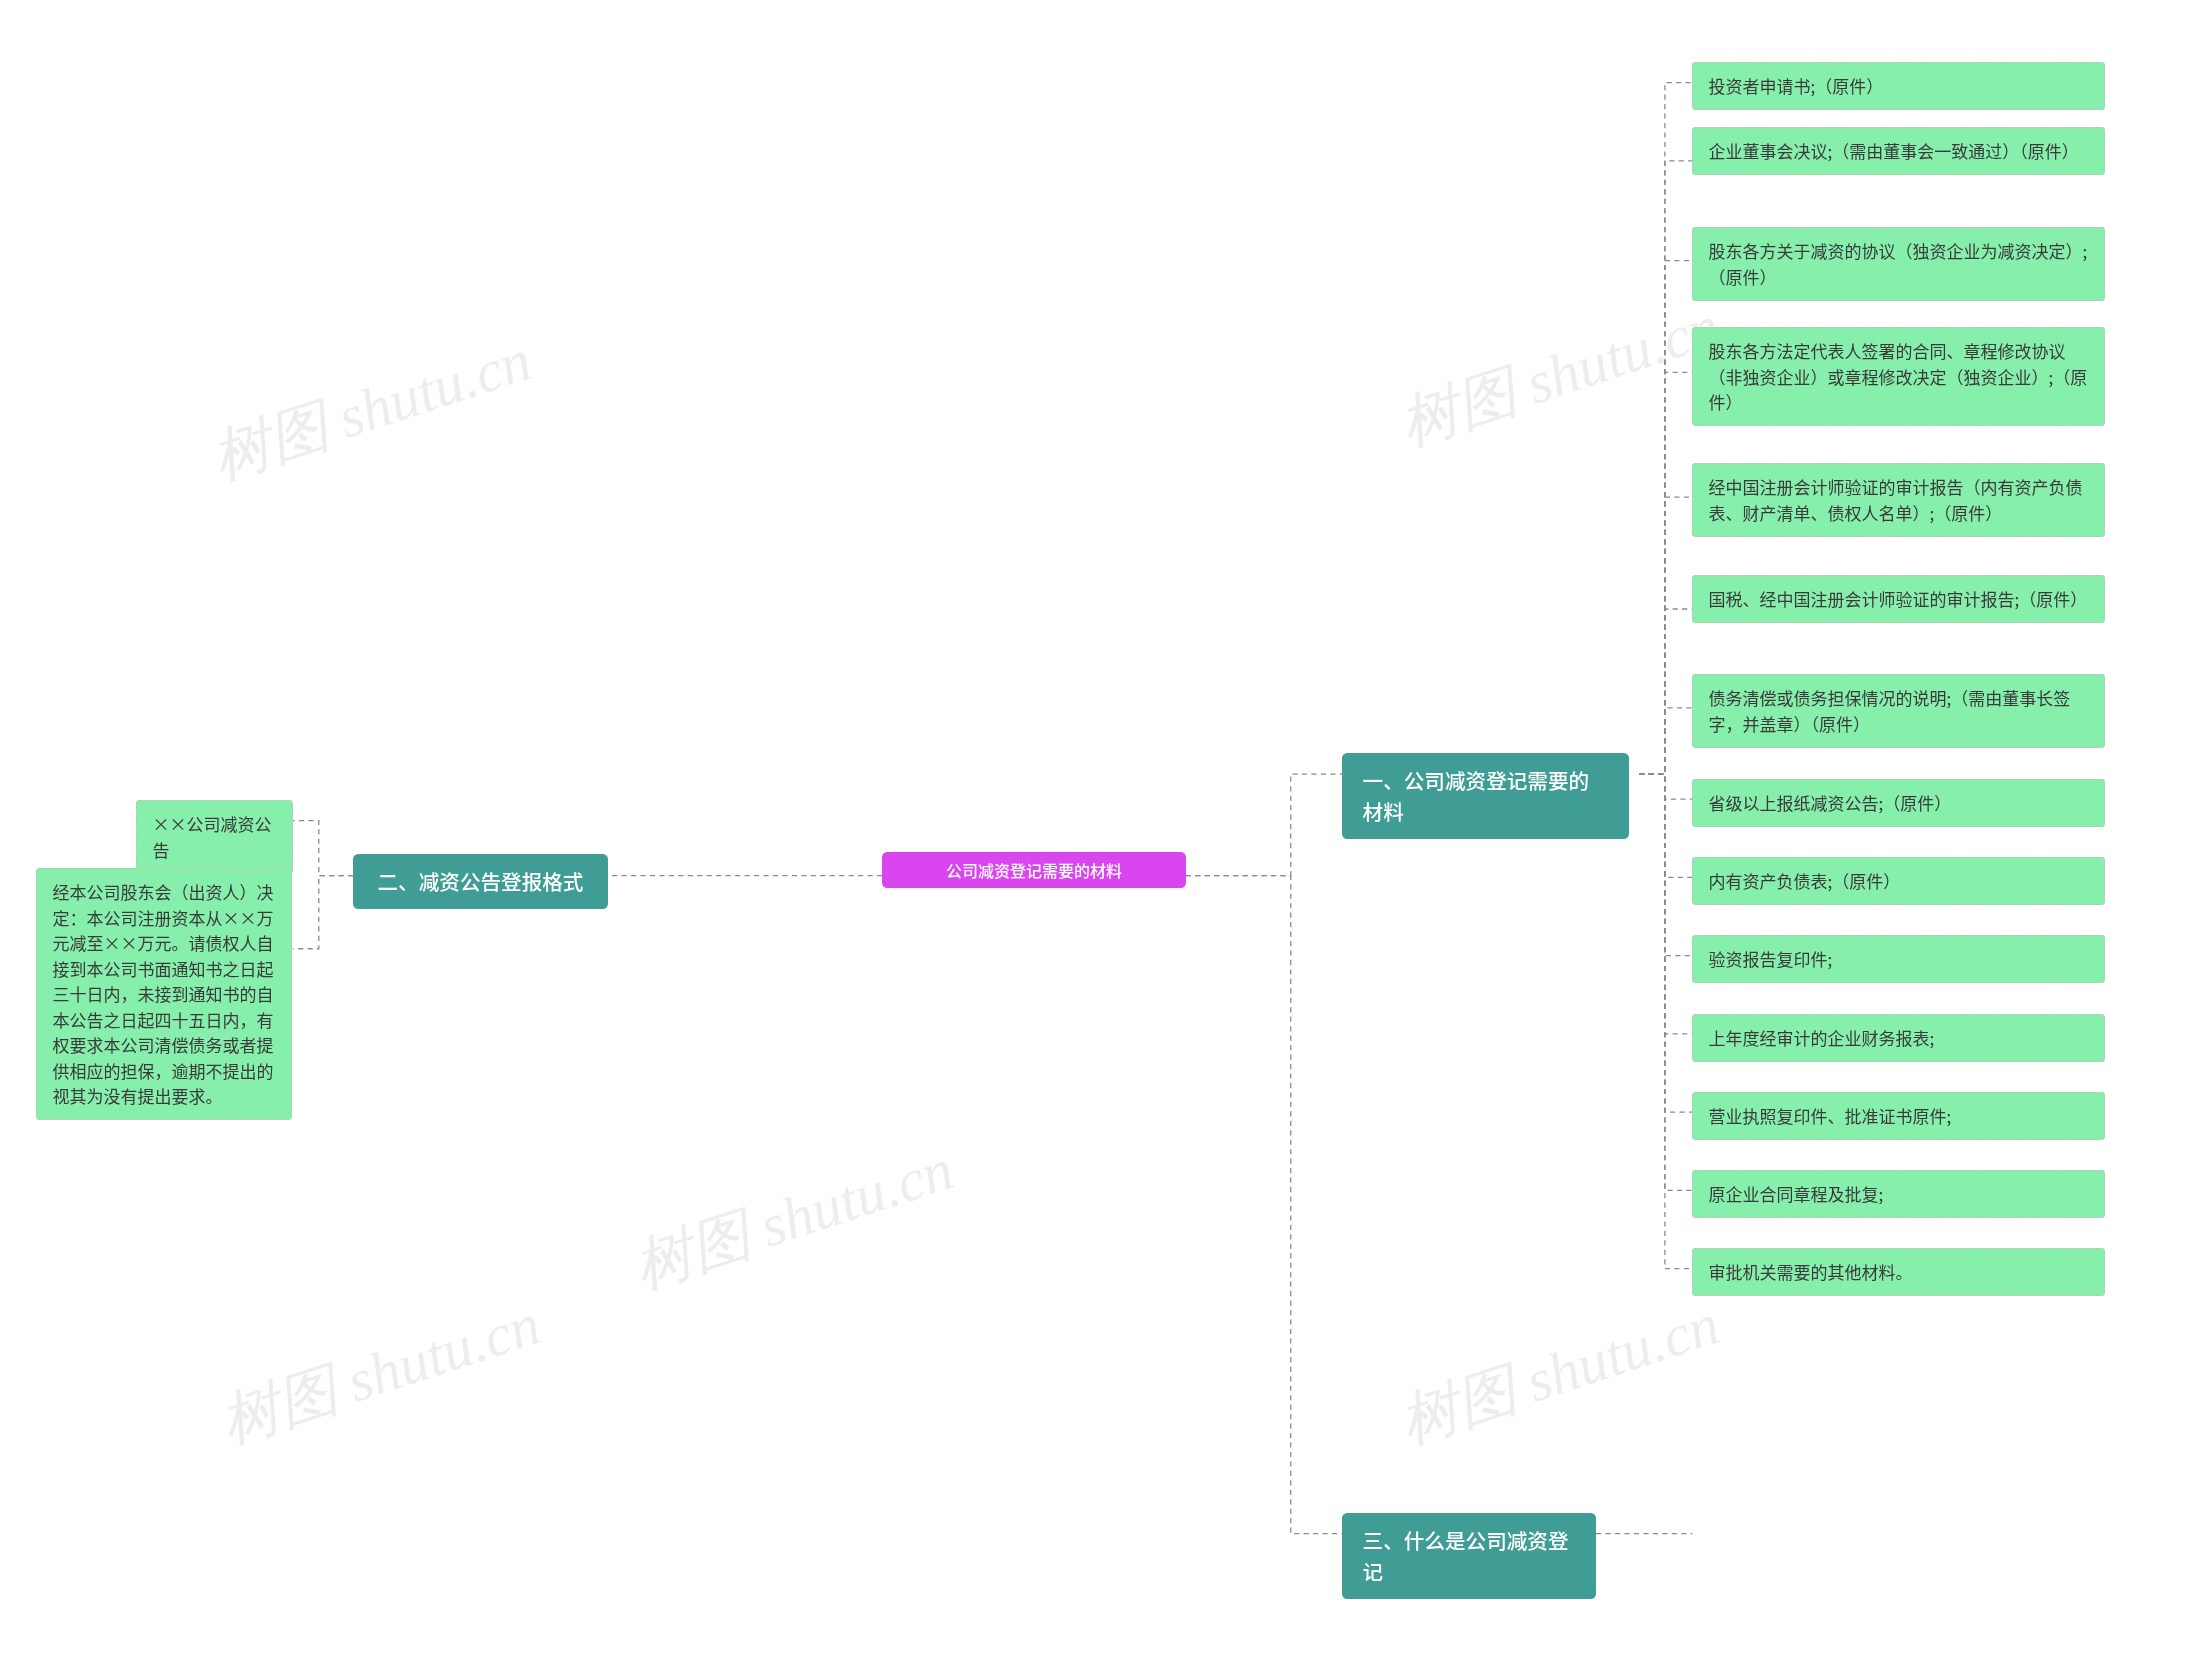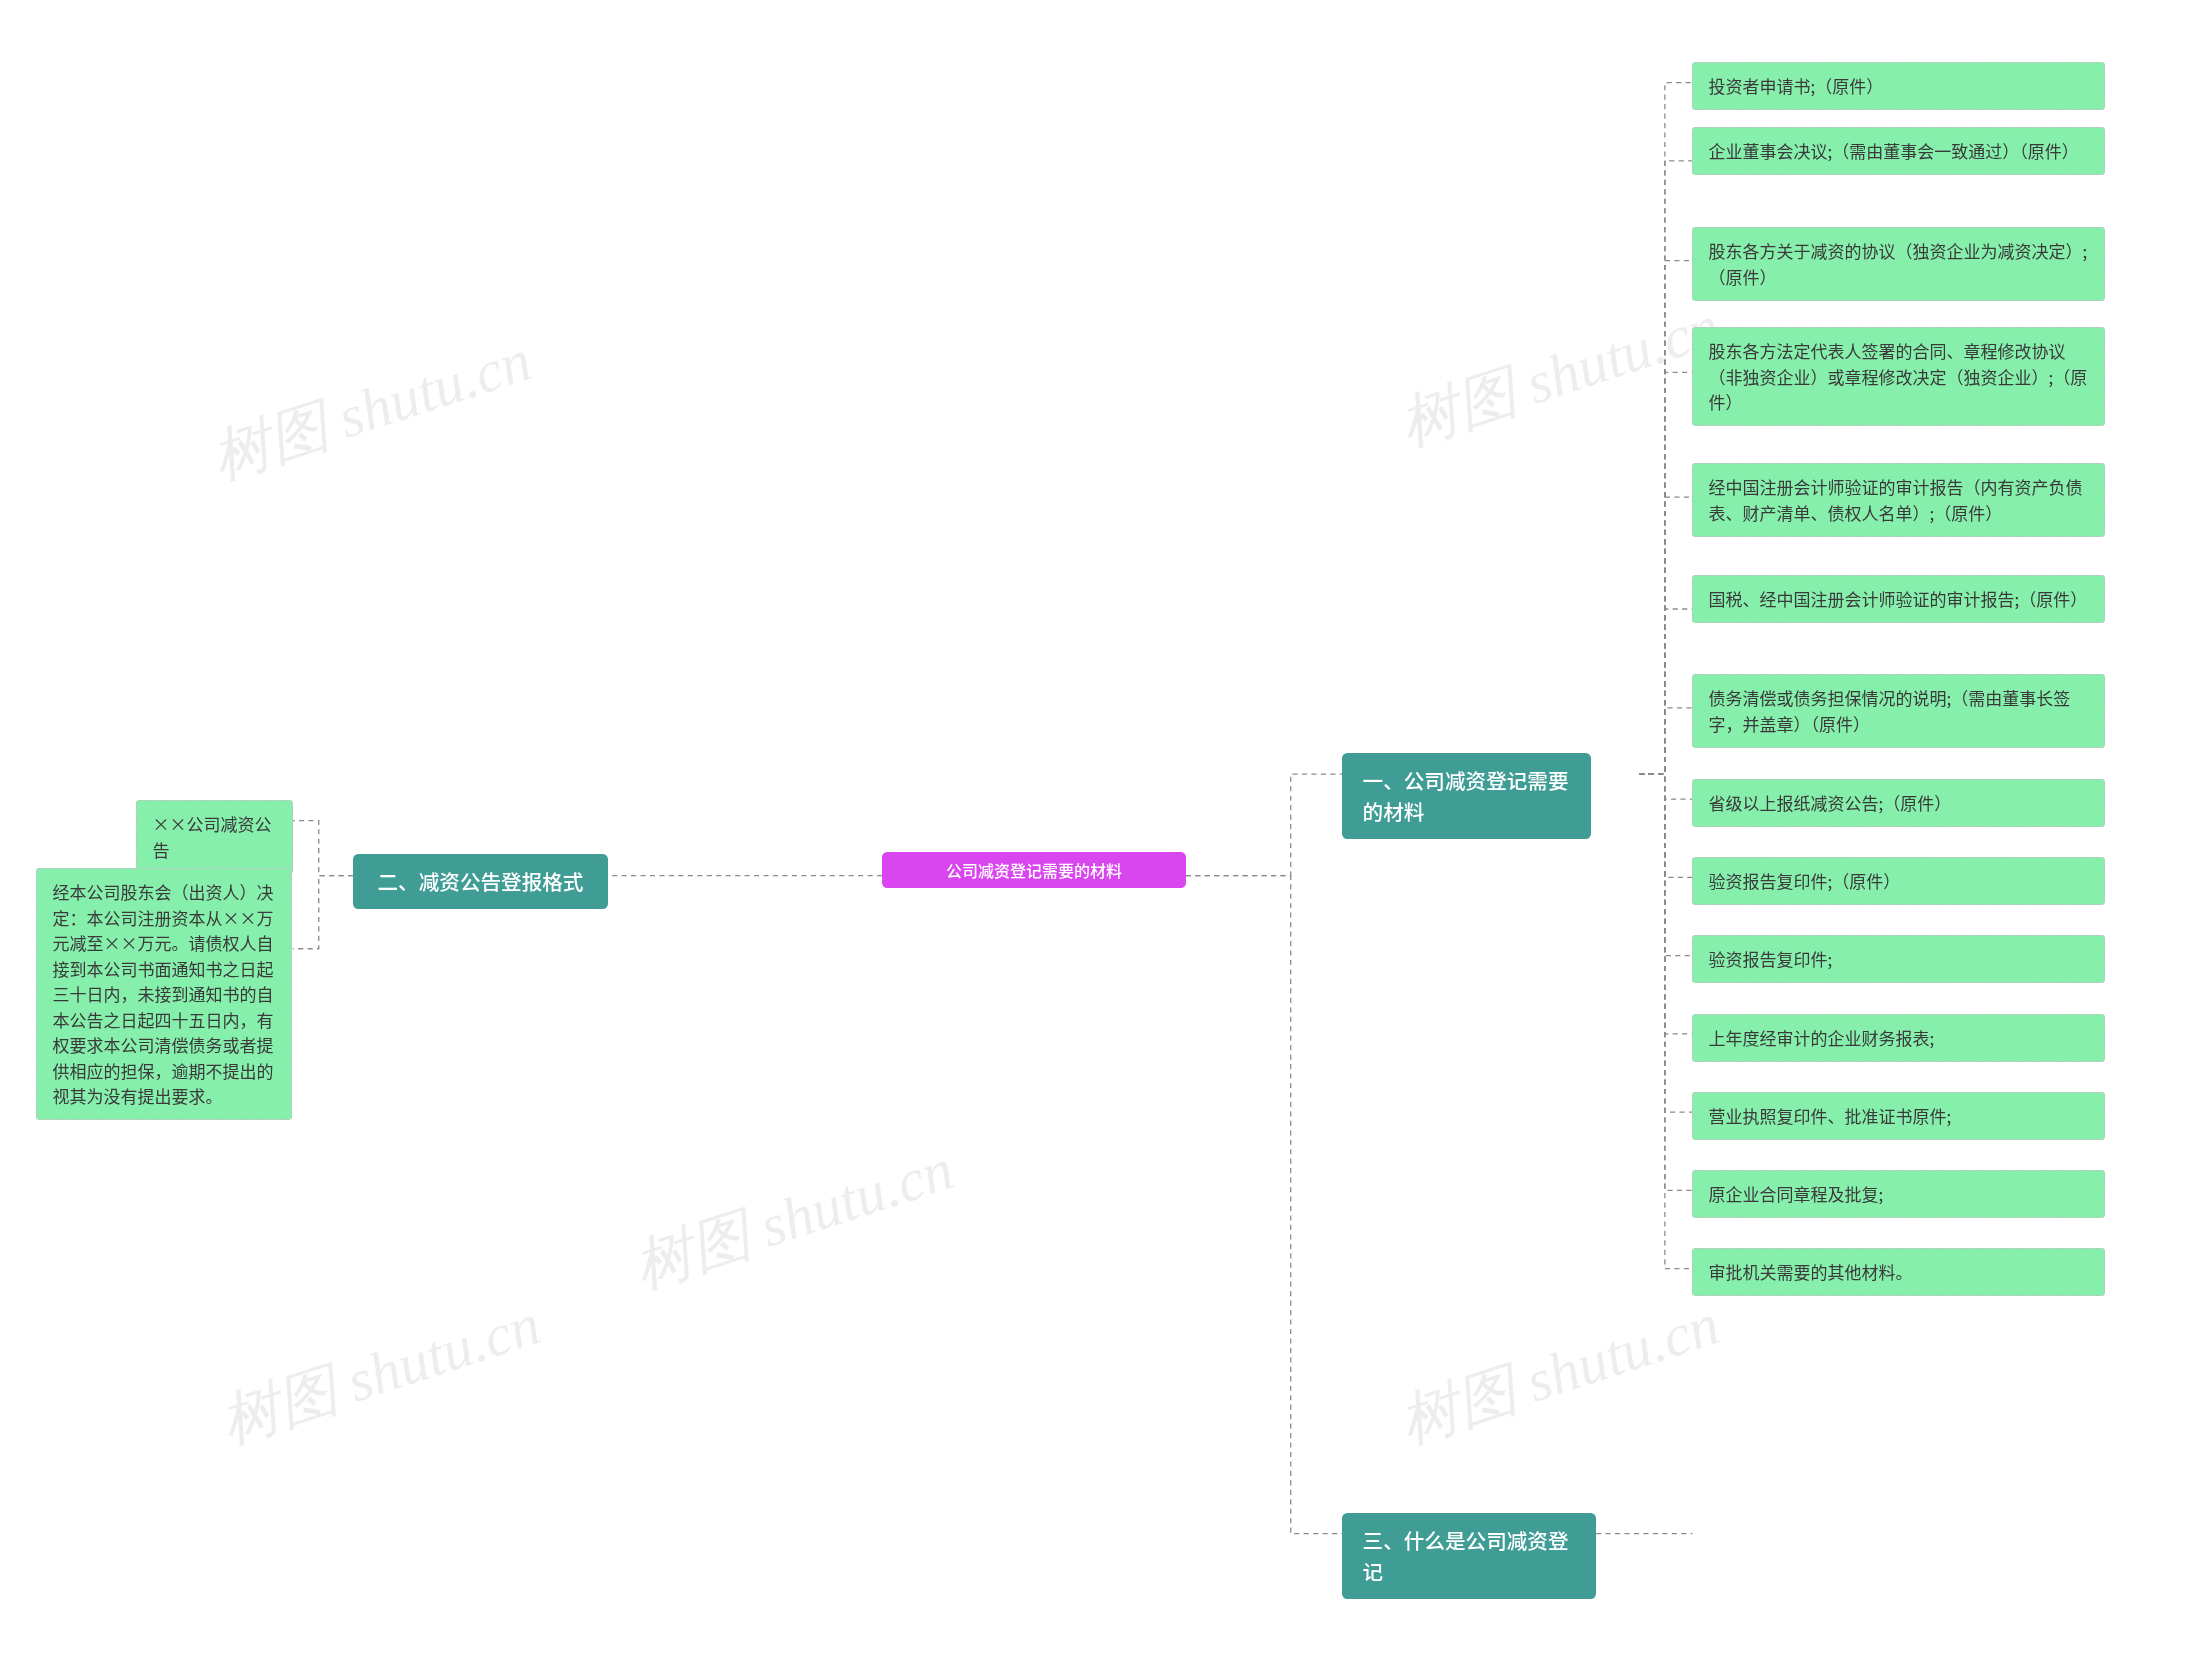--- a/index.html
+++ b/index.html
@@ -50,35 +50,35 @@
 
       <path d="M1855 1783 H1935 V1783 H1967"></path>
 
       <path d="M410 1018 H370 V954 H340"></path>
       <path d="M410 1018 H370 V1103 H340"></path>
     </g>
   </svg>
 
   <div class="node root" style="left:882px;top:852px;width:304px;justify-content:center;">公司减资登记需要的材料</div>
 
-  <div class="node branch" style="left:1342px;top:753px;width:249px;justify-content:center;">一、公司减资登记需要的材料</div>
+  <div class="node branch" style="left:1342px;top:753px;width:287px;justify-content:center;">一、公司减资登记需要的材料</div>
 
   <div class="node branch" style="left:1342px;top:1513px;width:254px;justify-content:center;">三、什么是公司减资登记</div>
 
   <div class="node branch" style="left:353px;top:854px;width:255px;justify-content:center;">二、减资公告登报格式</div>
 
   <div class="node leaf wide" style="left:1692px;top:62px;">投资者申请书;（原件）</div>
   <div class="node leaf wide" style="left:1692px;top:127px;">企业董事会决议;（需由董事会一致通过）（原件）</div>
   <div class="node leaf wide" style="left:1692px;top:327px;">股东各方法定代表人签署的合同、章程修改协议（非独资企业）或章程修改决定（独资企业）;（原件）</div>
   <div class="node leaf wide" style="left:1692px;top:227px;">股东各方关于减资的协议（独资企业为减资决定）;（原件）</div>
   <div class="node leaf wide" style="left:1692px;top:463px;">经中国注册会计师验证的审计报告（内有资产负债表、财产清单、债权人名单）;（原件）</div>
   <div class="node leaf wide" style="left:1692px;top:575px;">国税、经中国注册会计师验证的审计报告;（原件）</div>
   <div class="node leaf wide" style="left:1692px;top:674px;">债务清偿或债务担保情况的说明;（需由董事长签字，并盖章）（原件）</div>
   <div class="node leaf wide" style="left:1692px;top:779px;">省级以上报纸减资公告;（原件）</div>
-  <div class="node leaf wide" style="left:1692px;top:857px;">验资报告复印件;（原件）</div>
+  <div class="node leaf wide" style="left:1692px;top:857px;">内有资产负债表;（原件）</div>
   <div class="node leaf wide" style="left:1692px;top:935px;">验资报告复印件;</div>
   <div class="node leaf wide" style="left:1692px;top:1014px;">上年度经审计的企业财务报表;</div>
   <div class="node leaf wide" style="left:1692px;top:1092px;">营业执照复印件、批准证书原件;</div>
   <div class="node leaf wide" style="left:1692px;top:1170px;">原企业合同章程及批复;</div>
   <div class="node leaf wide" style="left:1692px;top:1248px;">审批机关需要的其他材料。</div>
 
 
   <div class="node leaf" style="left:136px;top:800px;width:157px;">××公司减资公告</div>
   <div class="node leaf w2" style="left:36px;top:868px;width:256px;">经本公司股东会（出资人）决定：本公司注册资本从××万元减至××万元。请债权人自接到本公司书面通知书之日起三十日内，未接到通知书的自本公告之日起四十五日内，有权要求本公司清偿债务或者提供相应的担保，逾期不提出的视其为没有提出要求。</div>
 

